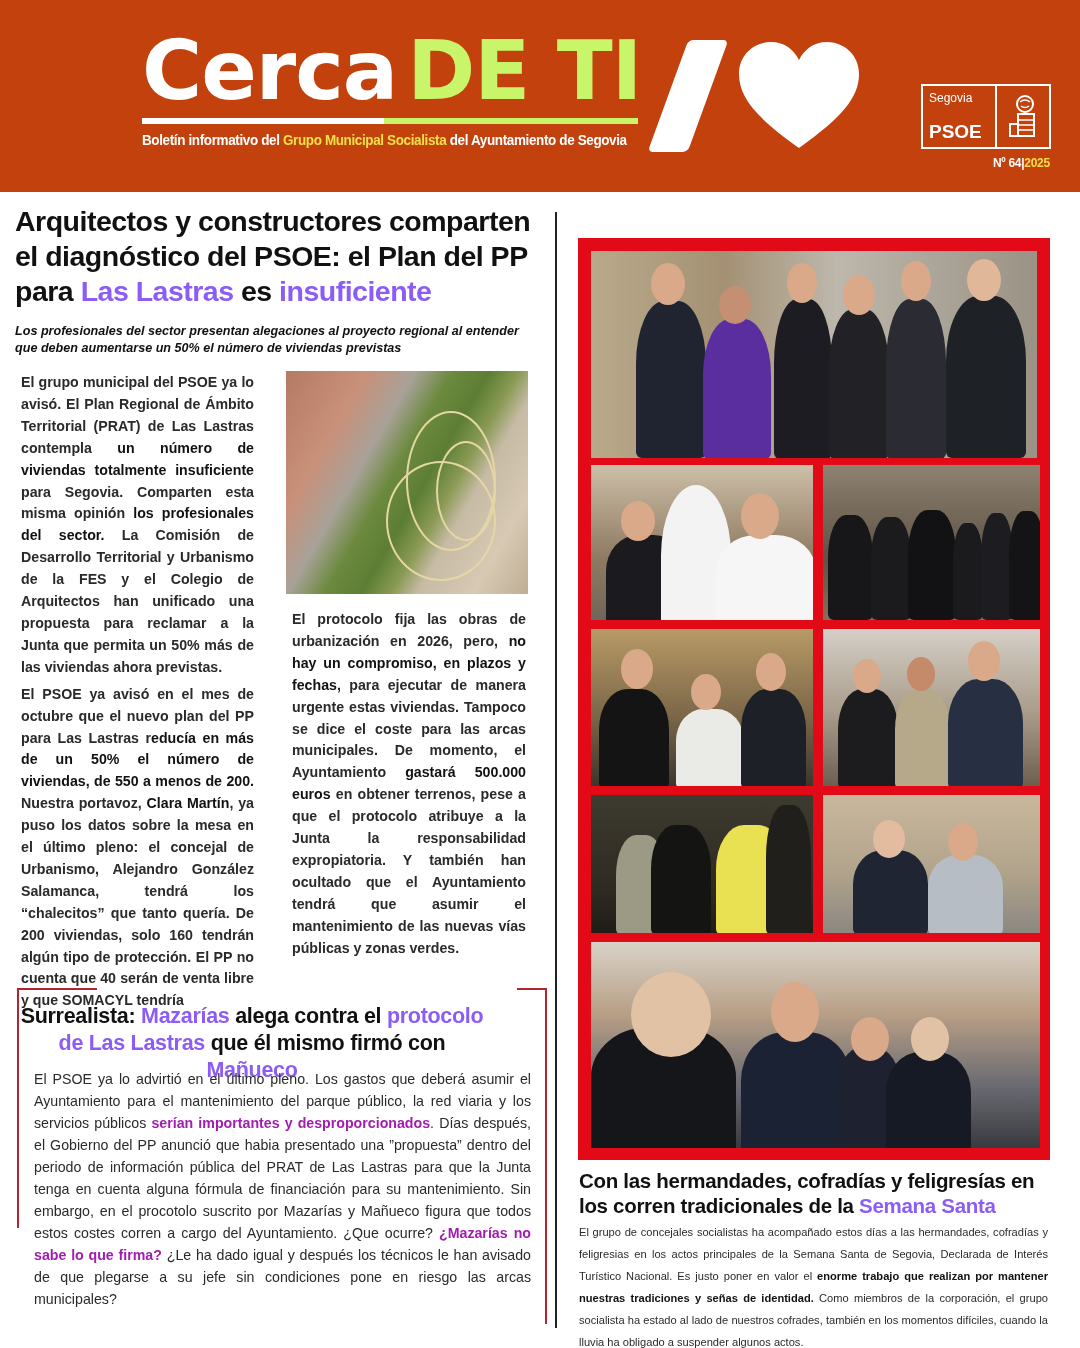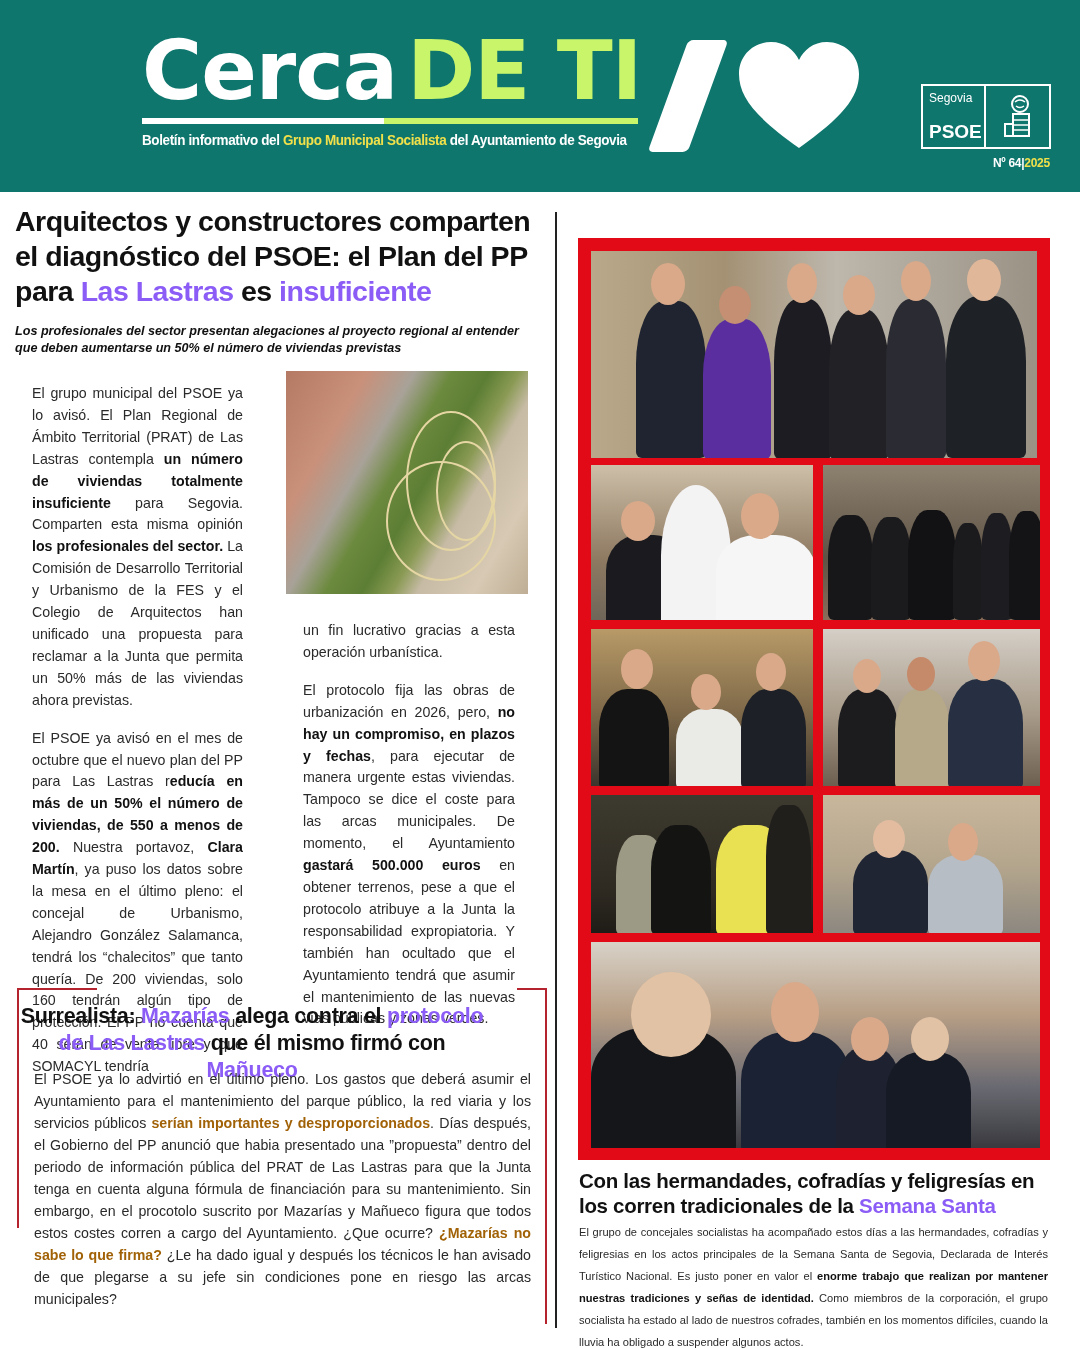--- a/index.html
+++ b/index.html
@@ -1,61 +1,61 @@
 <!DOCTYPE html>
 <html><head>
 <meta charset="utf-8">
 <style>
   * { box-sizing: border-box; margin: 0; padding: 0; }
   html, body { width: 1080px; height: 1348px; background: #ffffff; overflow: hidden; }
   body { font-family: "Liberation Sans", sans-serif; color: #1a1a1a; position: relative; }
 
   
-  .header { position: absolute; left: 0; top: 0; width: 1080px; height: 192px; background: #0f766e; padding-left: 36px; }
+  .header { position: absolute; left: 0; top: 0; width: 1080px; height: 192px; background: #c2410c; padding-left: 36px; }
   .brand { position: absolute; left: 142px; top: 26px; }
   .brand-title { font-family: "DejaVu Sans", sans-serif; font-weight: bold; font-size: 82px; line-height: 90px; letter-spacing: -1px; white-space: nowrap; }
   .brand-title .cerca { color: #ffffff; }
   .brand-title .deti { color: #c8f56a; margin-left: 10px; }
   .brand-rule { display: flex; width: 496px; height: 6px; margin-top: 2px; }
   .brand-rule .w { width: 242px; background: #ffffff; }
   .brand-rule .g { flex: 1; background: #c8f56a; }
   .brand-sub { font-family: "Liberation Sans", sans-serif; font-weight: bold; font-size: 14.5px; color: #ffffff; margin-top: 8px; white-space: nowrap; letter-spacing: -0.4px; transform: scaleX(0.93); transform-origin: left; }
   .brand-sub .hl { color: #f1e04a; }
 
   .slash { position: absolute; left: 668px; top: 40px; width: 40px; height: 112px; background: #ffffff; border-radius: 5px; transform: skewX(-20deg); }
   .heart { position: absolute; left: 737px; top: 40px; width: 124px; height: 112px; }
 
   .logo { position: absolute; left: 921px; top: 84px; width: 130px; height: 65px; border: 2px solid #ffffff; display: flex; }
-  .logo .left { width: 63px; border-right: 2px solid #ffffff; display: flex; flex-direction: column; justify-content: center; padding-left: 6px; gap: 16px; }
+  .logo .left { width: 74px; border-right: 2px solid #ffffff; display: flex; flex-direction: column; justify-content: center; padding-left: 6px; gap: 16px; }
   .logo .seg { color: #ffffff; font-size: 12px; line-height: 14px; }
   .logo .psoe { color: #ffffff; font-weight: bold; font-size: 19px; line-height: 22px; }
   .logo .right { flex: 1; display: flex; align-items: center; justify-content: center; }
   .issue { position: absolute; left: 993px; top: 156px; font-size: 12px; font-weight: bold; color: #ffffff; letter-spacing: -0.3px; }
   .issue .yr { color: #f1e04a; }
 
   
   .main-title { position: absolute; left: 15px; top: 204px; width: 520px; font-family: "Liberation Sans", sans-serif; font-weight: bold; font-size: 28.5px; line-height: 35px; color: #111; letter-spacing: -0.5px; }
   .red { color: #8b5cf6; }
   .subtitle { position: absolute; left: 15px; top: 323px; width: 520px; font-weight: bold; font-style: italic; font-size: 12.6px; line-height: 17px; color: #111; }
   .col { position: absolute; font-size: 14.2px; line-height: 21.9px; color: #2a2a2a; text-align: justify; }
-  .col p { margin: 16px; }
+  .col p { margin: 5px; font-weight: bold; }
   .col b { color: #111; }
   .col1 { left: 16px; top: 367px; width: 243px; }
   .col2 { left: 287px; top: 604px; width: 244px; }
   .map-img { position: absolute; left: 286px; top: 371px; width: 242px; height: 223px; background: linear-gradient(120deg, #b57a64 0%, #c9907a 22%, #a8a298 35%, #6c8a3e 45%, #5c7e34 55%, #8a9a54 63%, #c7bba6 70%, #d7c9b3 85%, #bfae95 100%); overflow: hidden; }
   .map-img .path { position: absolute; border: 2px solid #e5d6a4; border-radius: 50%; }
 
   
   .box { position: absolute; left: 17px; top: 988px; width: 530px; height: 336px; }
   .box .corner { position: absolute; border-color: #b5232e; border-style: solid; }
   .box .tl { left: 0; top: 0; width: 80px; height: 240px; border-width: 2px 0 0 2px; }
   .box .tr { right: 0; top: 0; width: 30px; height: 336px; border-width: 2px 2px 0 0; }
   .box-title { position: absolute; left: 0; top: 15px; width: 470px; text-align: center; font-weight: bold; font-size: 21.5px; line-height: 27px; color: #111; letter-spacing: -0.3px; }
   .box-body { position: absolute; left: 17px; top: 80px; width: 497px; font-size: 14.2px; line-height: 22px; color: #2a2a2a; text-align: justify; }
-  .box-body b { color: #a16207; }
+  .box-body b { color: #a21caf; }
 
   .divider { position: absolute; left: 555px; top: 212px; width: 2px; height: 1116px; background: #222; }
 
   
   .gallery-title { position: absolute; left: 578px; top: 206px; font-weight: bold; font-size: 19px; color: #111; text-decoration: underline; letter-spacing: -0.2px; margin-top: 29px; }
   .gallery-title .red { color: #b5232e; }
   .gallery { position: absolute; left: 578px; top: 238px; width: 472px; height: 922px; background: #e30a17; }
   .photo { position: absolute; overflow: hidden; }
   .photo .fig { position: absolute; border-radius: 40% 40% 6px 6px; }
   .photo .head { position: absolute; border-radius: 50%; background: #d9a98a; }
@@ -123,21 +123,20 @@
   <p><span>El PSOE ya avisó en el mes de octubre que el nuevo plan del PP para Las Lastras r</span><b>educía en más de un 50% el número de viviendas, de 550 a menos de 200.</b><span> Nuestra portavoz, </span><b>Clara Martín</b><span>, ya puso los datos sobre la mesa en el último pleno: el concejal de Urbanismo, Alejandro González Salamanca, tendrá los “chalecitos” que tanto quería. De 200 viviendas, solo 160 tendrán algún tipo de protección. El PP no cuenta que 40 serán de venta libre y que SOMACYL tendría</span></p>
 </div>
 
 <div class="map-img" title="Aerial rendering of the Las Lastras park plan">
   <div class="path" style="left:120px;top:40px;width:90px;height:140px;"></div>
   <div class="path" style="left:150px;top:70px;width:60px;height:100px;"></div>
   <div class="path" style="left:100px;top:90px;width:110px;height:120px;"></div>
 </div>
 
 <div class="col col2">
-  <p>un fin lucrativo gracias a esta operación urbanística.</p>
   <p><span>El protocolo fija las obras de urbanización en 2026, pero, </span><b>no hay un compromiso, en plazos y fechas</b><span>,  para ejecutar de manera urgente estas viviendas.  Tampoco se dice el coste para las arcas municipales. De momento, el Ayuntamiento </span><b>gastará 500.000 euros</b><span> en obtener terrenos, pese a que el protocolo atribuye a la Junta la responsabilidad expropiatoria. Y también han ocultado que el Ayuntamiento tendrá que asumir el mantenimiento de las nuevas vías públicas y zonas verdes.</span></p>
 </div>
 
 <div class="box">
   <div class="corner tl"></div>
   <div class="corner tr"></div>
   <div class="box-title">
     <span>Surrealista: </span><span class="red">Mazarías</span><span> alega contra el </span><span class="red">protocolo de Las Lastras</span><span> que él mismo firmó con </span><span class="red">Mañueco</span>
   </div>
   <div class="box-body">

